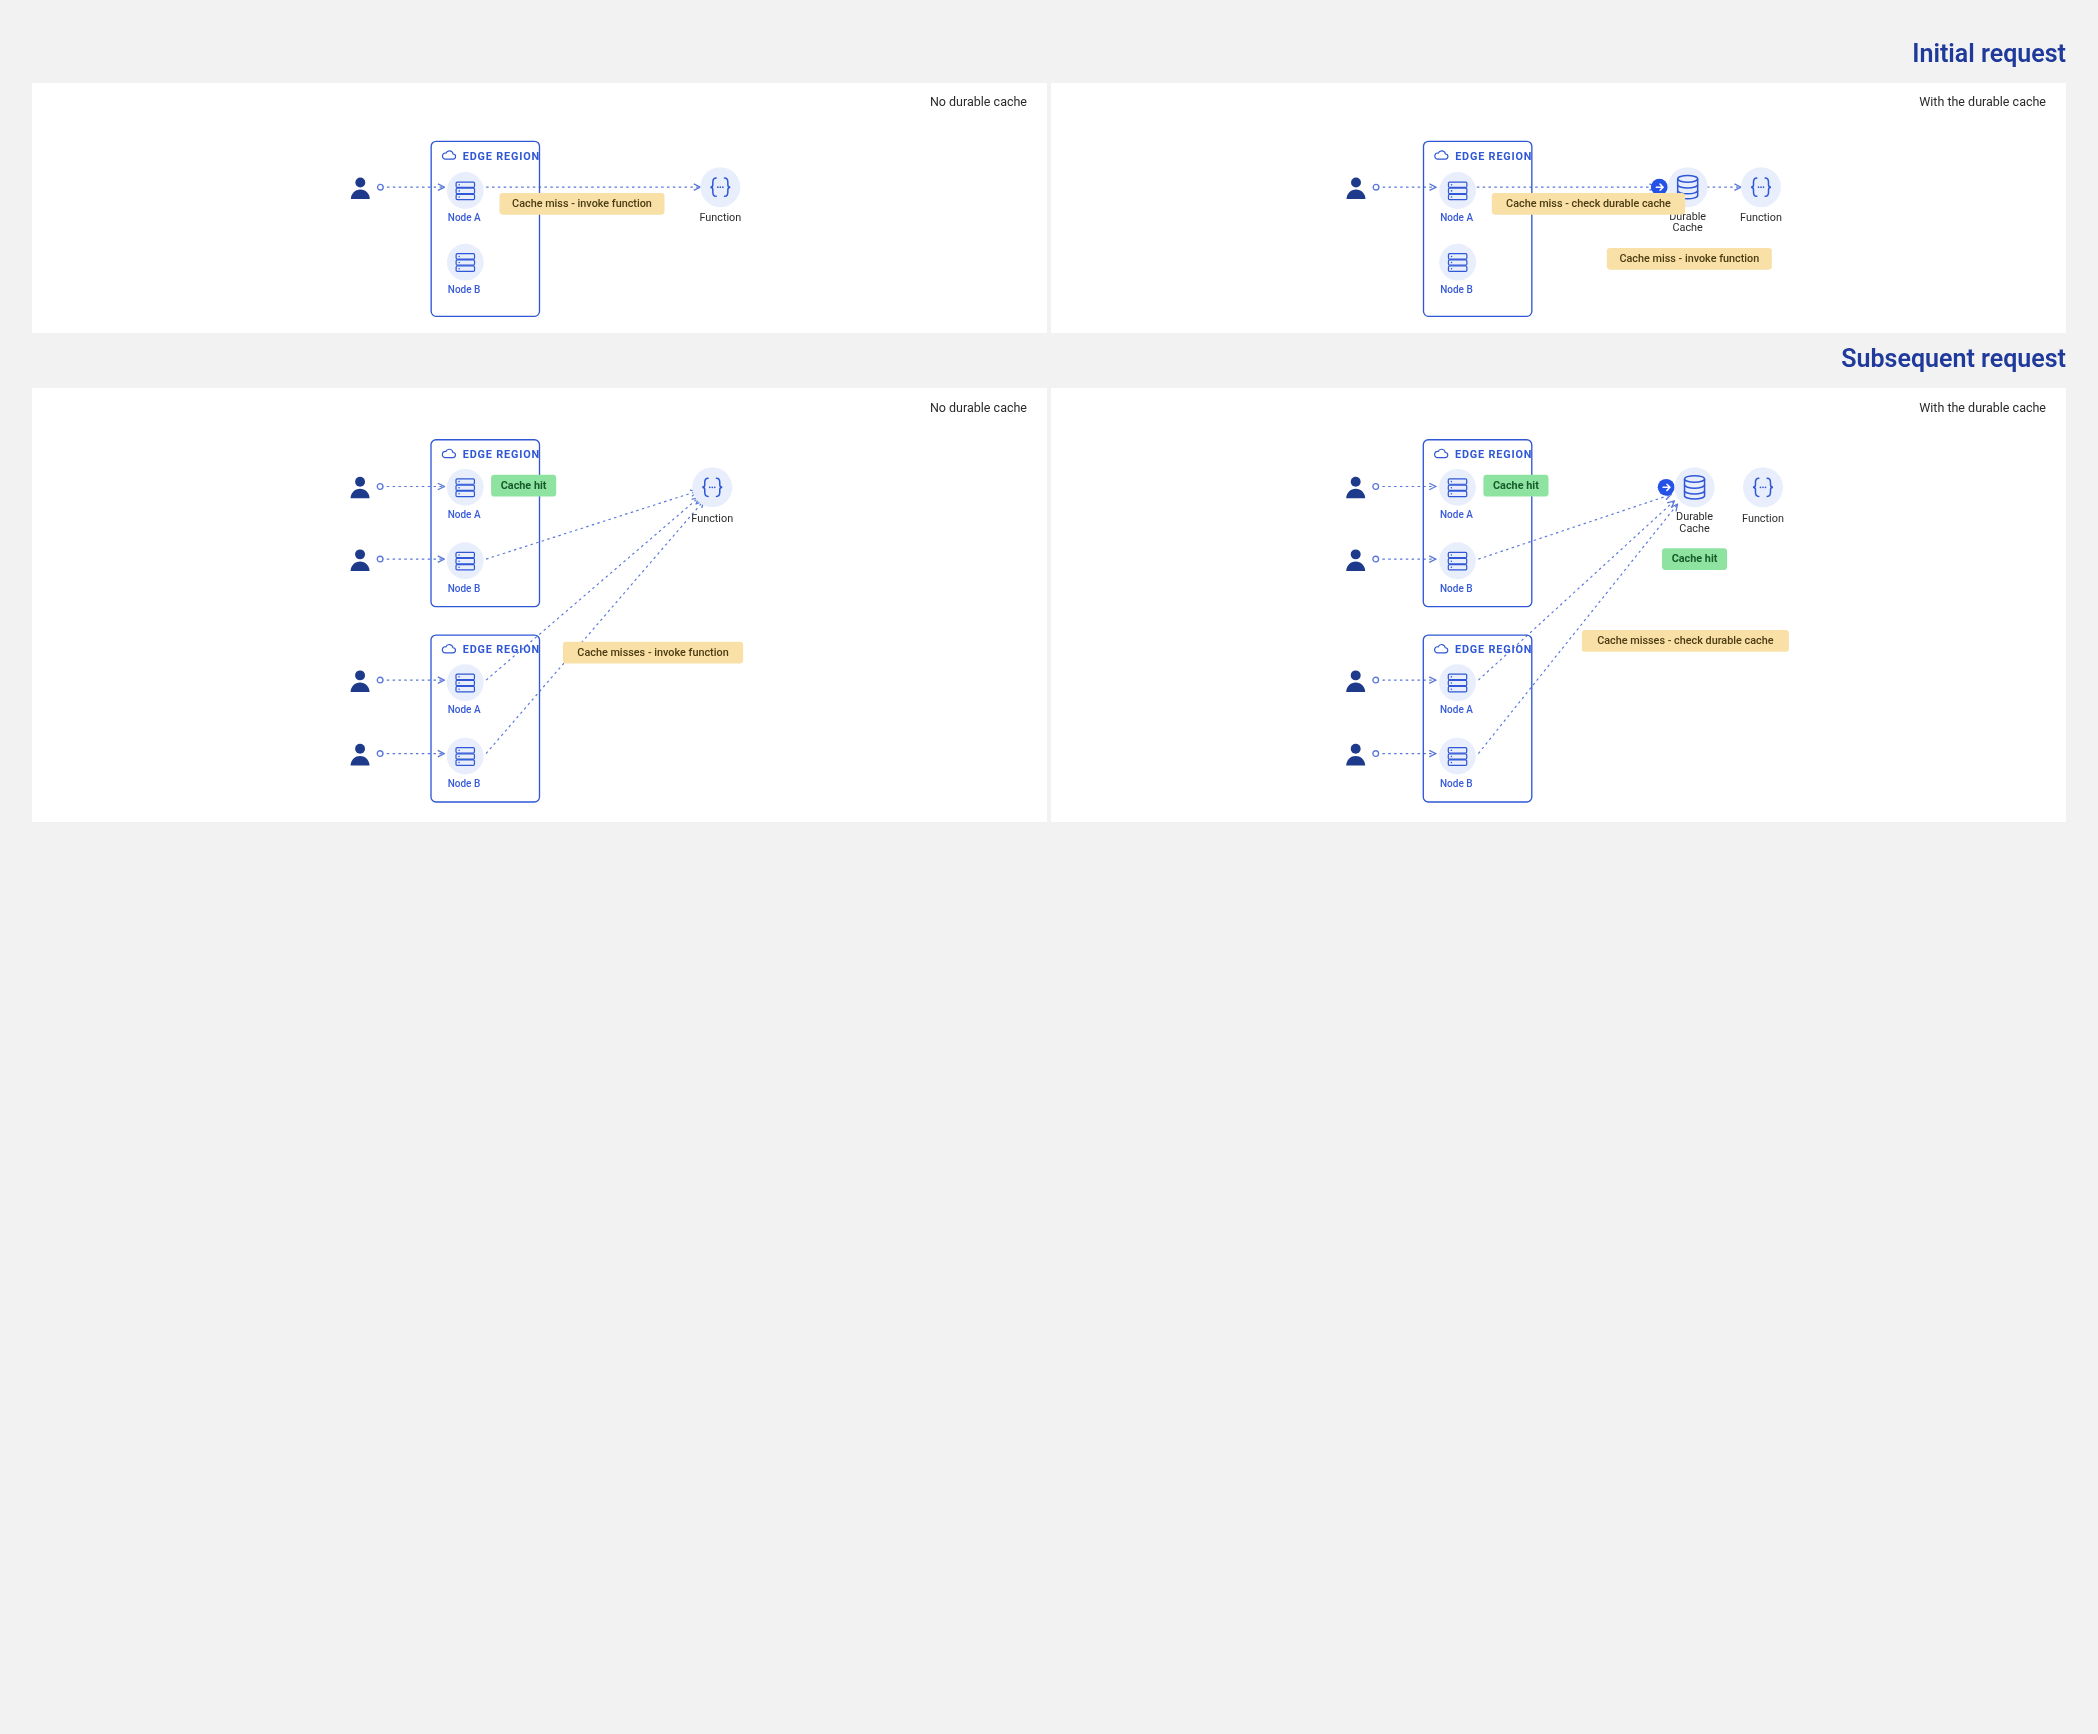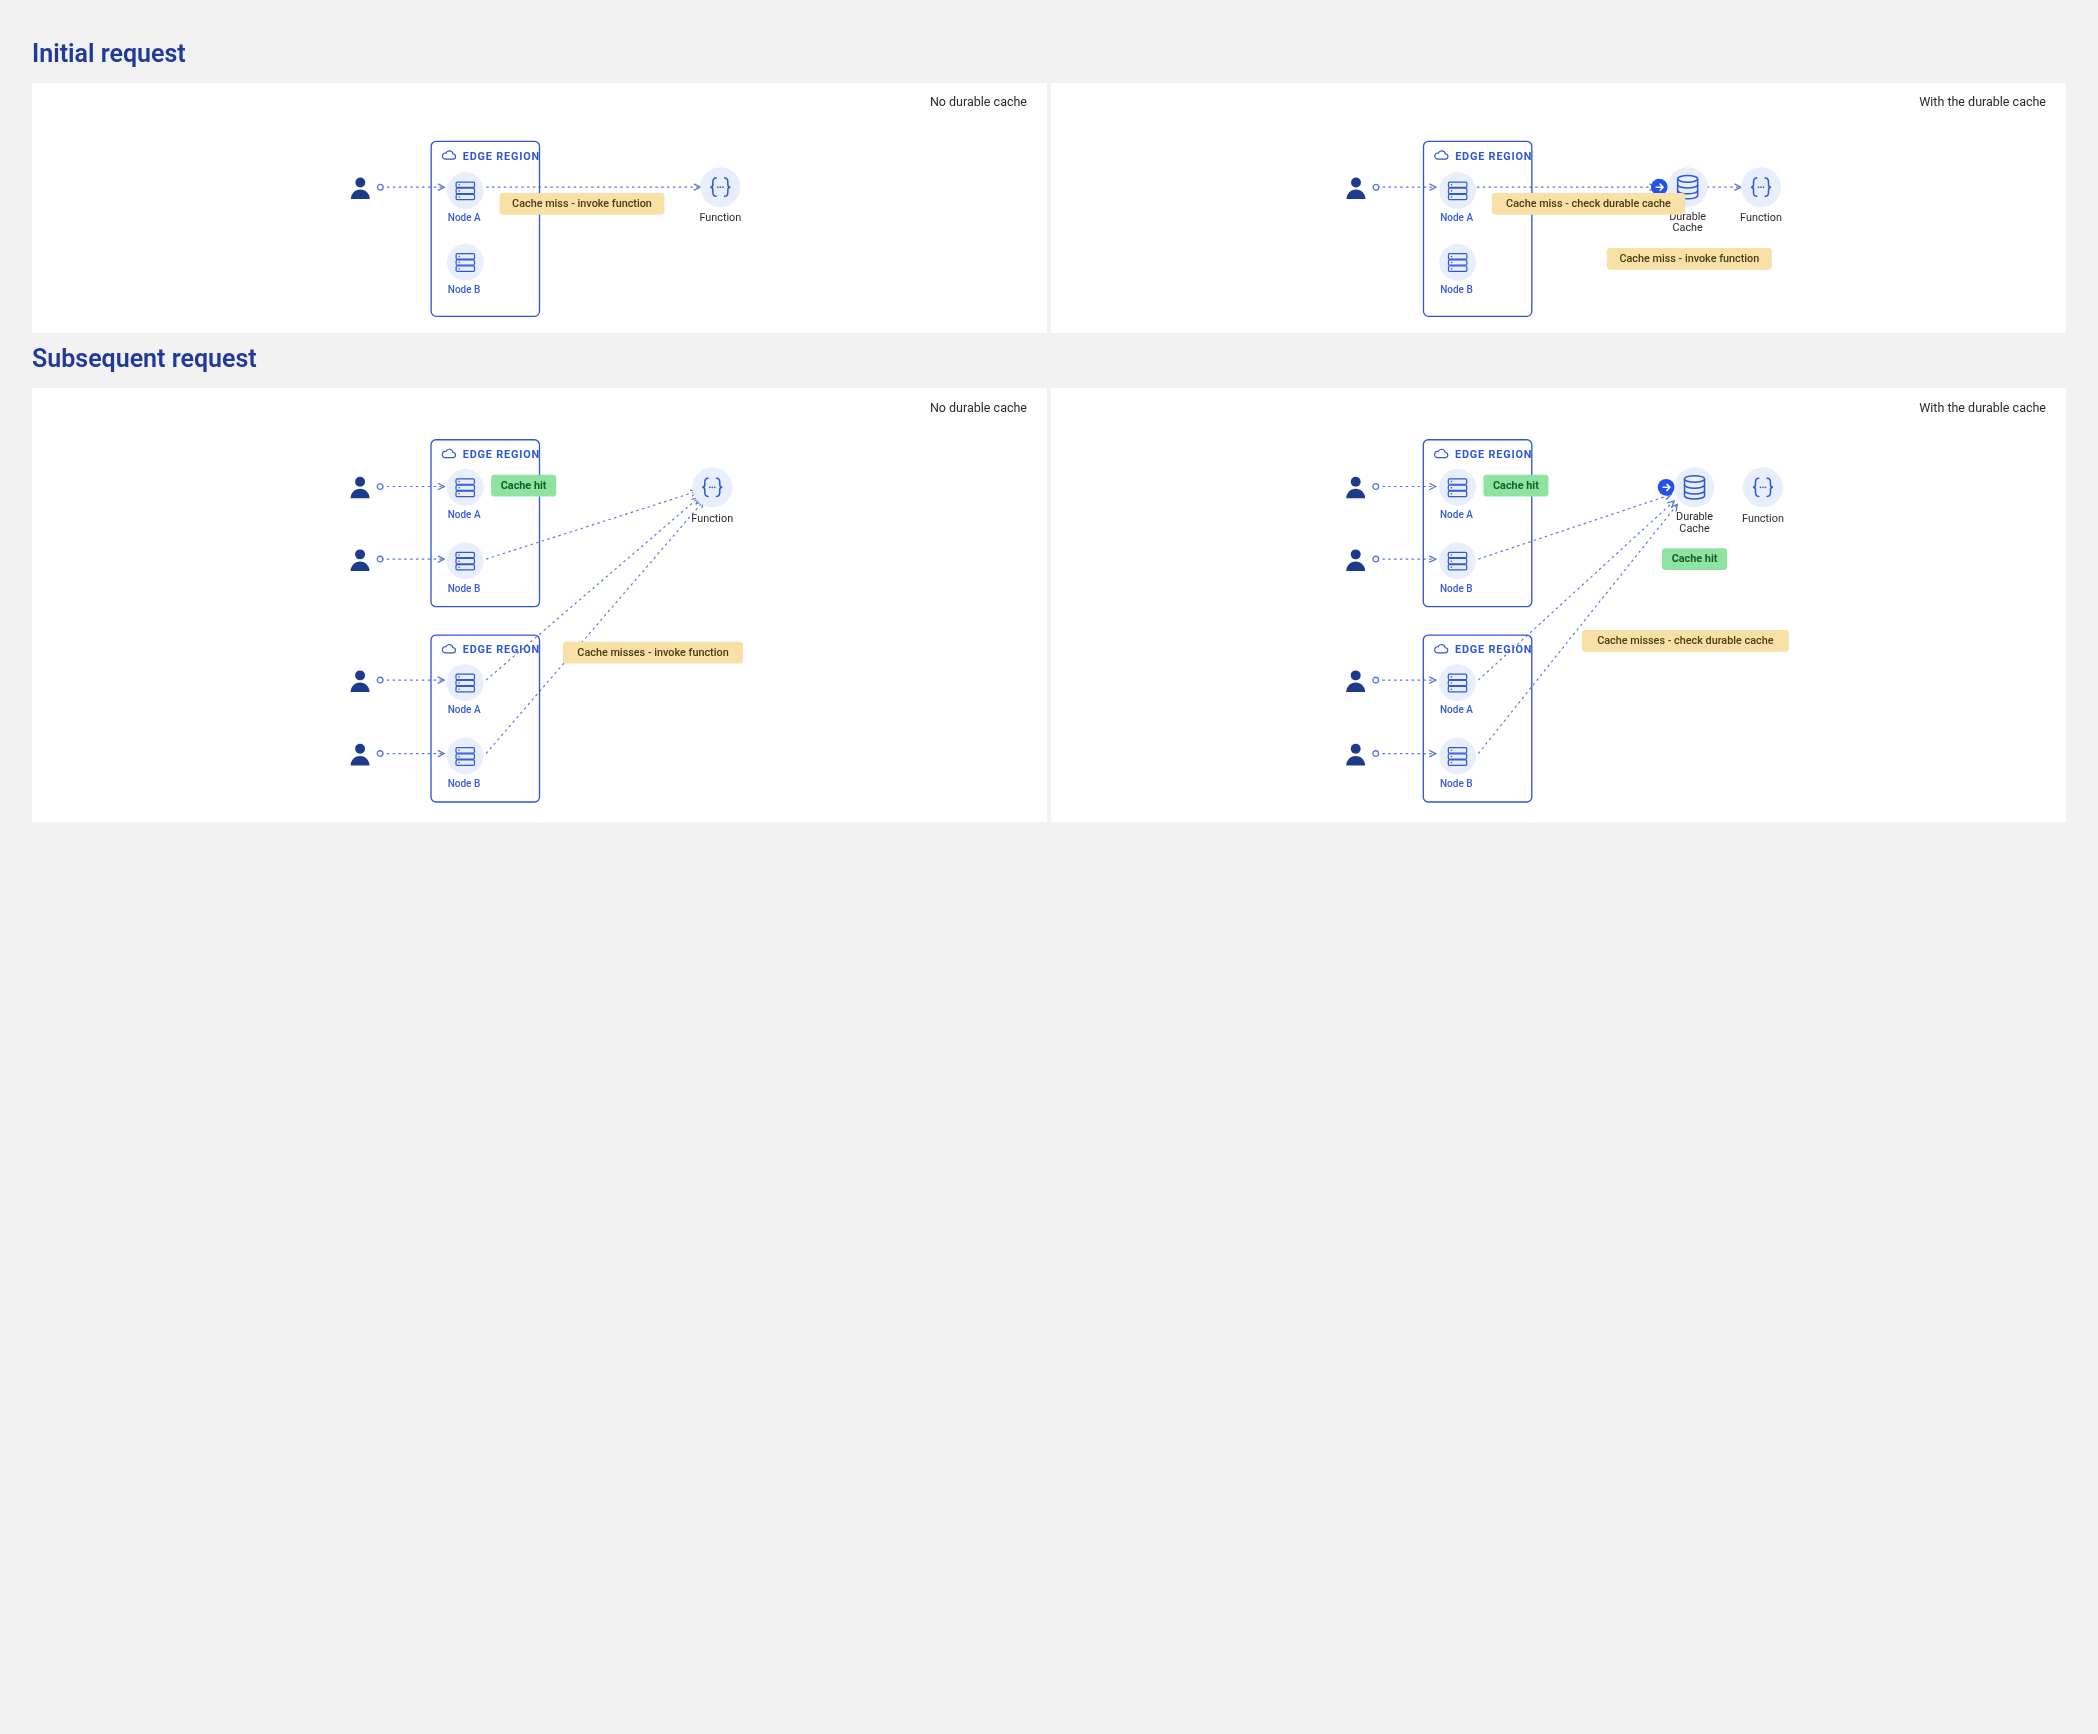--- a/index.html
+++ b/index.html
@@ -13,21 +13,21 @@
     --label-dark:#2b2b2b;
     --node-label:#385bd6;
     --badge-miss-bg:#f8e0a6;
     --badge-miss-tx:#4a3b12;
     --badge-hit-bg:#8fe3a1;
     --badge-hit-tx:#175b2b;
     --title:#203a9b;
   }
   html,body{margin:0;padding:0;background:var(--page-bg);}
   body{font-family:-apple-system,BlinkMacSystemFont,'Segoe UI',Roboto,Helvetica,Arial,sans-serif;color:var(--label-dark);}
-  .page{padding:27px 32px 50px;}
+  .page{padding:27px 32px 50px;text-align:right;}
   .section-title{font-size:25px;font-weight:600;color:var(--title);margin:11.7px 0 15px;}
   .row{display:flex;gap:4px;}
   .panel{background:var(--panel-bg);flex:1;position:relative;min-height:250px;}
   .panel-title{position:absolute;top:11.7px;right:20px;font-size:12.5px;color:var(--label-dark);}
   svg.diagram{width:100%;height:100%;display:block;}
   
   .t-node{font-size:12px;fill:var(--node-label);font-weight:500;}
   .t-region{font-size:13px;fill:var(--stroke);font-weight:700;letter-spacing:1px;}
   .t-label{font-size:13px;fill:#2b2b2b;}
   .t-badge-miss{font-size:13px;fill:var(--badge-miss-tx);font-weight:500;}

